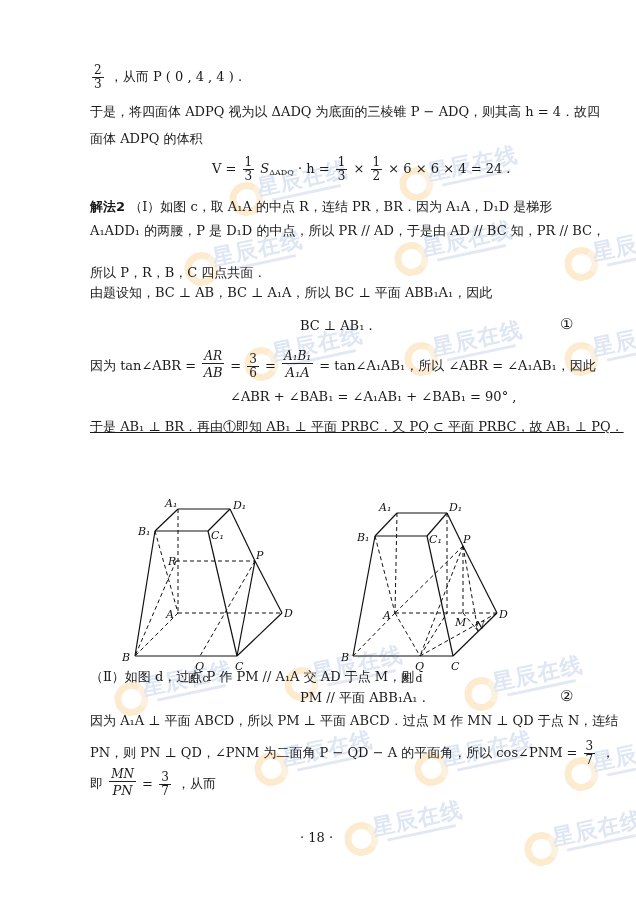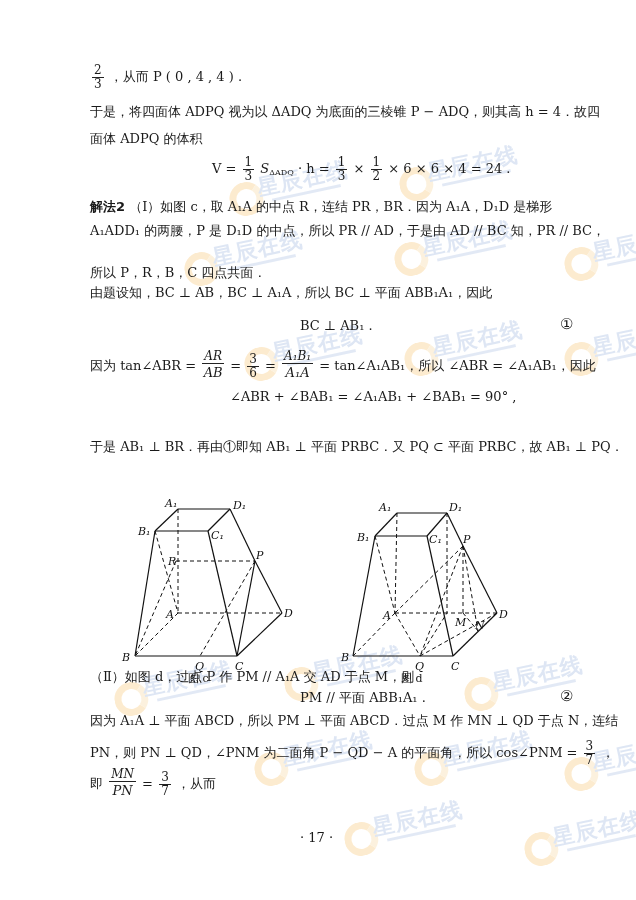--- a/index.html
+++ b/index.html
@@ -141,21 +141,21 @@
 <div class="line" style="top:350px;">
   <span>因为 tan∠ABR =</span>
   <span class="frac"><span class="num"><i>AR</i></span><i>AB</i></span>
   <span>=</span>
   <span class="frac"><span class="num">3</span><span>6</span></span>
   <span>=</span>
   <span class="frac"><span class="num"><i>A₁B₁</i></span><i>A₁A</i></span>
   <span>= tan∠A₁AB₁，所以 ∠ABR = ∠A₁AB₁，因此</span>
 </div>
 <div class="line" style="top:388px;left:230px;">∠ABR + ∠BAB₁ = ∠A₁AB₁ + ∠BAB₁ = 90° ,</div>
-<div class="line" style="top:438px;">于是 AB₁ ⊥ BR．再由①即知 AB₁ ⊥ 平面 PRBC．又 PQ ⊂ 平面 PRBC，故 AB₁ ⊥ PQ．</div>
+<div class="line" style="top:418px;text-decoration:underline;">于是 AB₁ ⊥ BR．再由①即知 AB₁ ⊥ 平面 PRBC．又 PQ ⊂ 平面 PRBC，故 AB₁ ⊥ PQ．</div>
 
 <div class="fig" style="left:110px;top:445px;">
   <svg width="200" height="200" viewBox="0 0 200 200">
     <g stroke="#111" stroke-width="1.2" fill="none">
       <line x1="68" y1="18" x2="120" y2="18"></line>
       <line x1="68" y1="18" x2="45" y2="40"></line>
       <line x1="45" y1="40" x2="98" y2="40"></line>
       <line x1="98" y1="40" x2="120" y2="18"></line>
       <line x1="45" y1="40" x2="25" y2="165"></line>
       <line x1="98" y1="40" x2="127" y2="165"></line>
@@ -245,13 +245,13 @@
   <span>，</span>
 </div>
 <div class="line" style="top:768px;">
   <span>即</span>
   <span class="frac"><span class="num"><i>MN</i></span><i>PN</i></span>
   <span>=</span>
   <span class="frac"><span class="num">3</span><span>7</span></span>
   <span>，从而</span>
 </div>
 
-<div class="pagenum">· 17 ·</div>
+<div class="pagenum">· 18 ·</div>
 
 </body></html>

